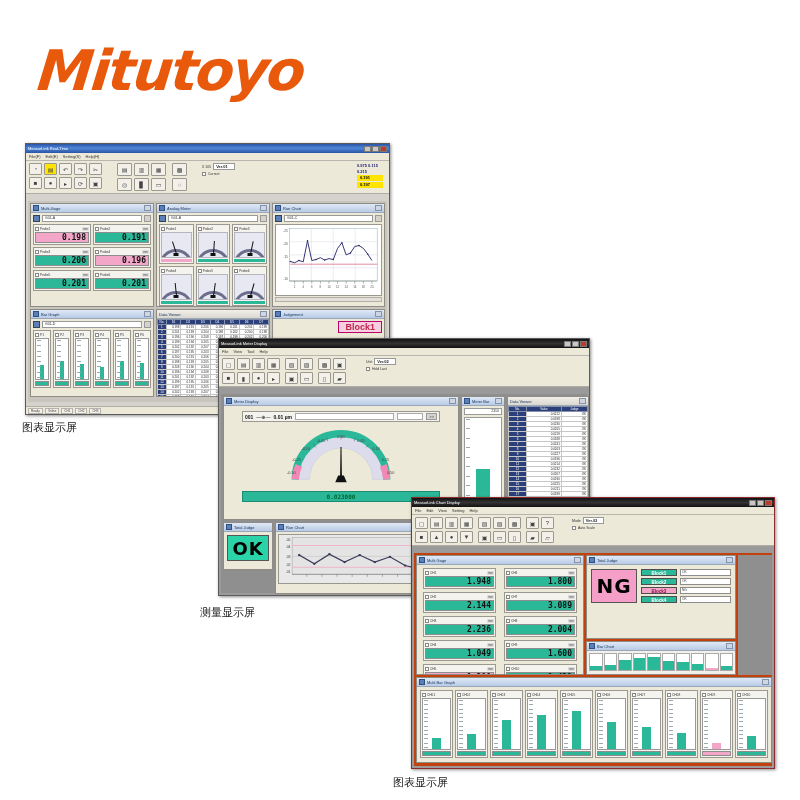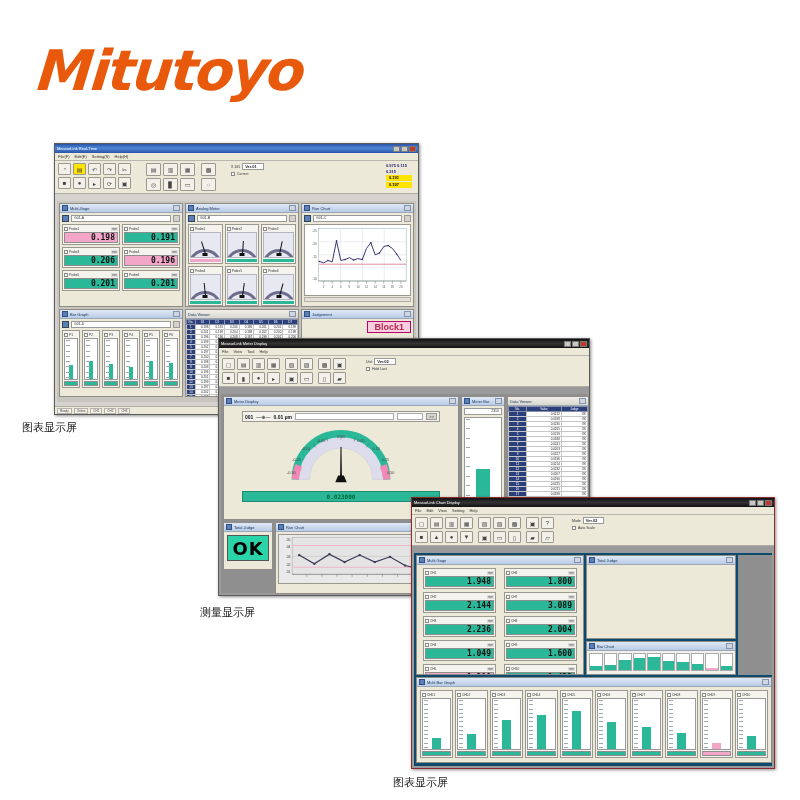--- a/index.html
+++ b/index.html
@@ -217,21 +217,21 @@
   }
 
   .grayfill { background:#8f8f8f; }
   .scroll-h { height:5px; background:#e3e0d9; border:1px solid #b2afa8; }
 </style>
 </head>
 <body>
 
 <div class="logo">Mitutoyo</div>
 
-<div class="win" style="left:25px; top:143px; width:365px; height:272px;margin-left:29px;">
+<div class="win" style="left:25px; top:143px; width:365px; height:272px;">
 
   <div class="titlebar">
     <span class="tb-text">MeasurLink Real-Time</span>
     <span class="tb-btns">
       <i class="tb-btn"></i>
       <i class="tb-btn"></i>
       <i class="tb-btn close"></i>
     </span>
   </div>
 
@@ -1236,21 +1236,21 @@
         <span style="font-size:3.5px;color:#333">Mode</span>
         <span style="font-size:4px;font-weight:bold;color:#222;background:#fff;border:1px solid #999;padding:0 6px 0 2px;">Ver.03</span>
       </div>
       <div class="tb-row" style="align-items:center; gap:2px;">
         <i style="width:4px;height:4px;background:#fff;border:1px solid #888;display:inline-block"></i>
         <span style="font-size:3.5px;color:#333">Auto Scale</span>
       </div>
     </div>
   </div>
 
-  <div style="position:absolute; left:2px; top:55px; right:2px; bottom:2px; background:#0c4a6e;">
+  <div style="position:absolute; left:2px; top:55px; right:2px; bottom:2px; background:#c2410c;">
 
     <div class="panel" style="left:2px; top:2px; width:168px; height:120px;">
       <div class="panel-head">
         <i class="ph-icon"></i>
         <span class="ph-title">Multi Gage</span>
         <i class="ph-btn"></i>
       </div>
       <div style="padding:3px 6px; display:grid; grid-template-columns:1fr 1fr; gap:3px 8px;">
 
         <div class="mcell">
@@ -1339,20 +1339,41 @@
         </div>
       </div>
     </div>
 
     <div class="panel" style="left:172px; top:2px; width:150px; height:84px;">
       <div class="panel-head">
         <i class="ph-icon"></i>
         <span class="ph-title">Total Judge</span>
         <i class="ph-btn"></i>
       </div>
+      <div style="padding:4px; display:flex; gap:4px;">
+        <div class="judge-ng" style="width:46px;height:34px;font-size:20px;">NG</div>
+        <div style="flex:1; display:flex; flex-direction:column; gap:2px;">
+          <div style="display:flex;gap:3px;">
+            <span class="blockbtn g" style="flex:0 0 36px;">Block1</span>
+            <span class="blockfield" style="flex:1;">OK</span>
+          </div>
+          <div style="display:flex;gap:3px;">
+            <span class="blockbtn g" style="flex:0 0 36px;">Block2</span>
+            <span class="blockfield" style="flex:1;">OK</span>
+          </div>
+          <div style="display:flex;gap:3px;">
+            <span class="blockbtn p" style="flex:0 0 36px;">Block3</span>
+            <span class="blockfield" style="flex:1;">NG</span>
+          </div>
+          <div style="display:flex;gap:3px;">
+            <span class="blockbtn g" style="flex:0 0 36px;">Block4</span>
+            <span class="blockfield" style="flex:1;">OK</span>
+          </div>
+        </div>
+      </div>
     </div>
 
     <div class="panel" style="left:172px; top:88px; width:150px; height:34px; background:#f2f0ea;">
       <div class="panel-head">
         <i class="ph-icon"></i>
         <span class="ph-title">Bar Chart</span>
         <i class="ph-btn"></i>
       </div>
       <div style="display:flex; gap:1px; padding:2px; height:22px;" id="strip-holder">
           <div style="flex: 1 1 0%; background: rgb(255, 255, 255); border: 1px solid rgb(170, 170, 170); display: flex; align-items: flex-end;">

